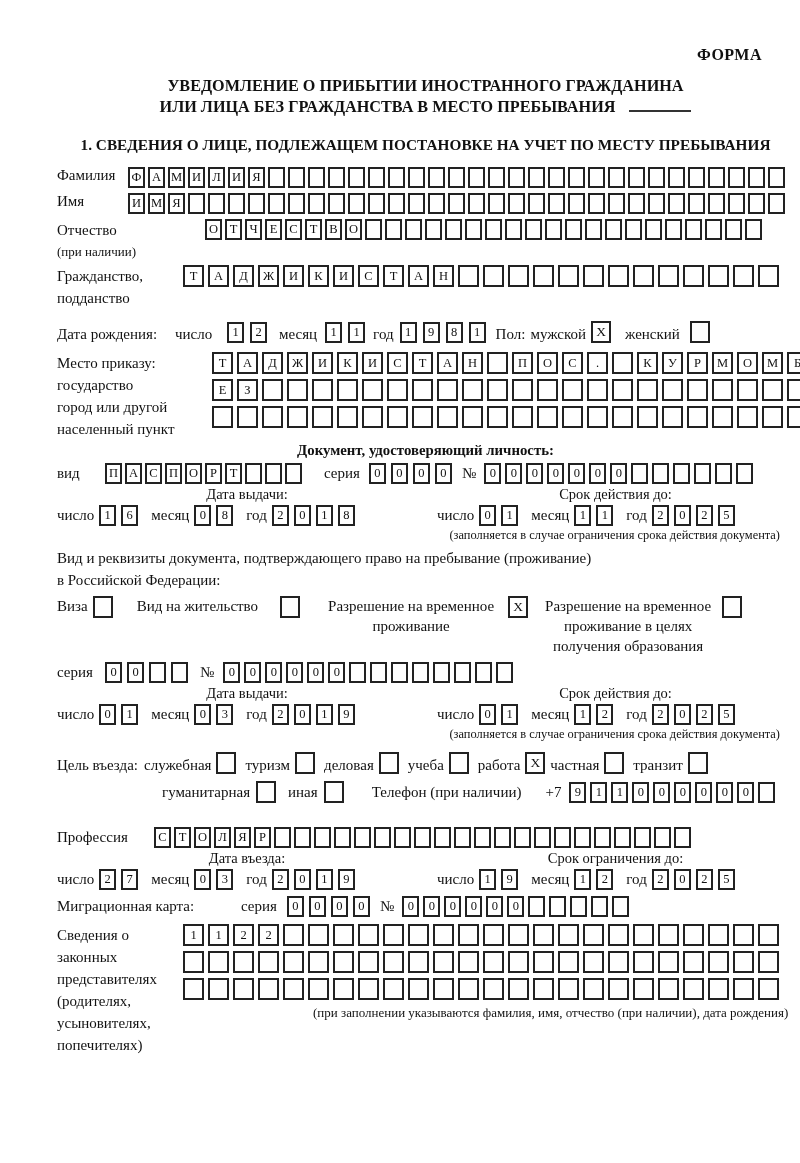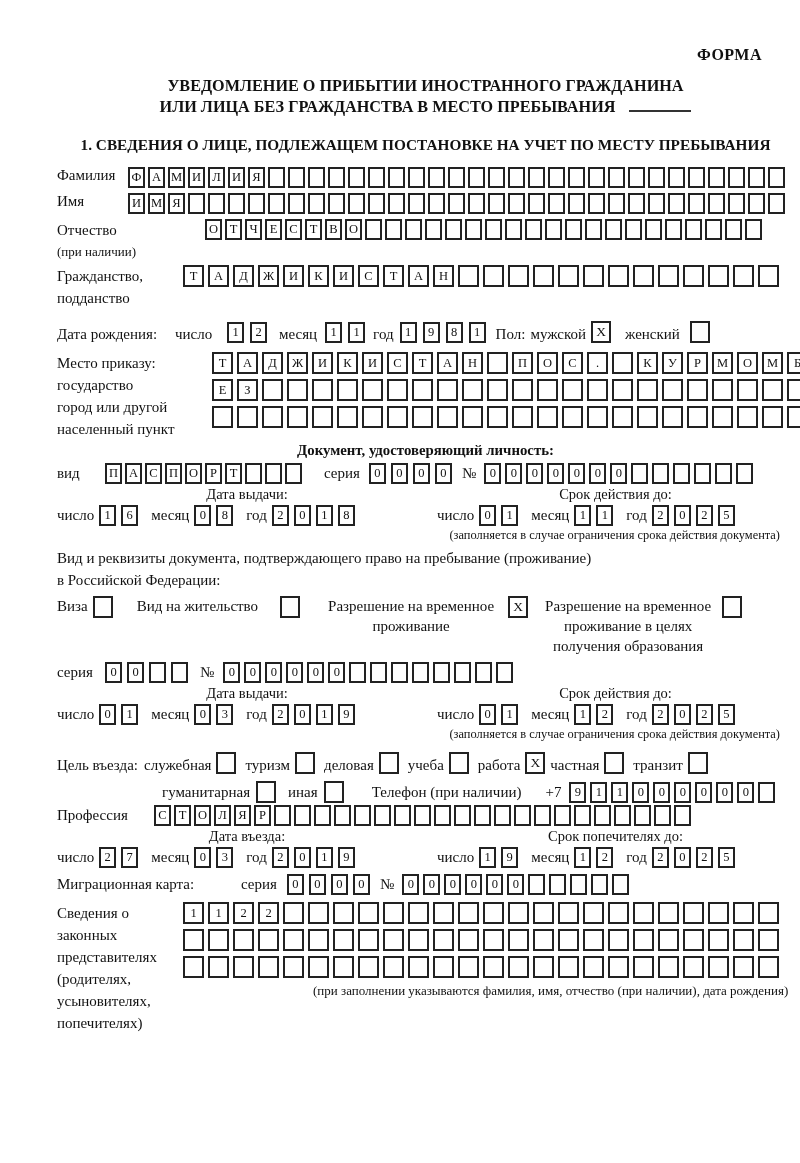--- a/index.html
+++ b/index.html
@@ -569,21 +569,21 @@
         <span class="cell">0</span>
         <span class="cell">0</span>
         <span class="cell">0</span>
         <span class="cell">0</span>
         <span class="cell">0</span>
         <span class="cell">0</span>
         <span class="cell"></span>
       </span>
   </div>
 
-  <div class="frow" style="margin-top:2px;align-items:center;">
+  <div class="frow" style="margin-top:24px;align-items:center;">
     <span style="width:97px;">Профессия</span>
     <span class="cells">
         <span class="cell">С</span>
         <span class="cell">Т</span>
         <span class="cell">О</span>
         <span class="cell">Л</span>
         <span class="cell">Я</span>
         <span class="cell">Р</span>
         <span class="cell"></span>
         <span class="cell"></span>
@@ -604,21 +604,21 @@
         <span class="cell"></span>
         <span class="cell"></span>
         <span class="cell"></span>
         <span class="cell"></span>
         <span class="cell"></span>
       </span>
   </div>
 
   <div class="dlabels">
     <div class="l">Дата въезда:</div>
-    <div class="r">Срок попечителях до:</div>
+    <div class="r">Срок ограничения до:</div>
   </div>
   <div class="daterow">
     <div class="dhalf left">
       <span>число</span>
       <span class="cells" style="gap:5px;">
           <span class="cell">2</span>
           <span class="cell">7</span>
         </span>
       <span class="g">месяц</span>
       <span class="cells" style="gap:5px;">

